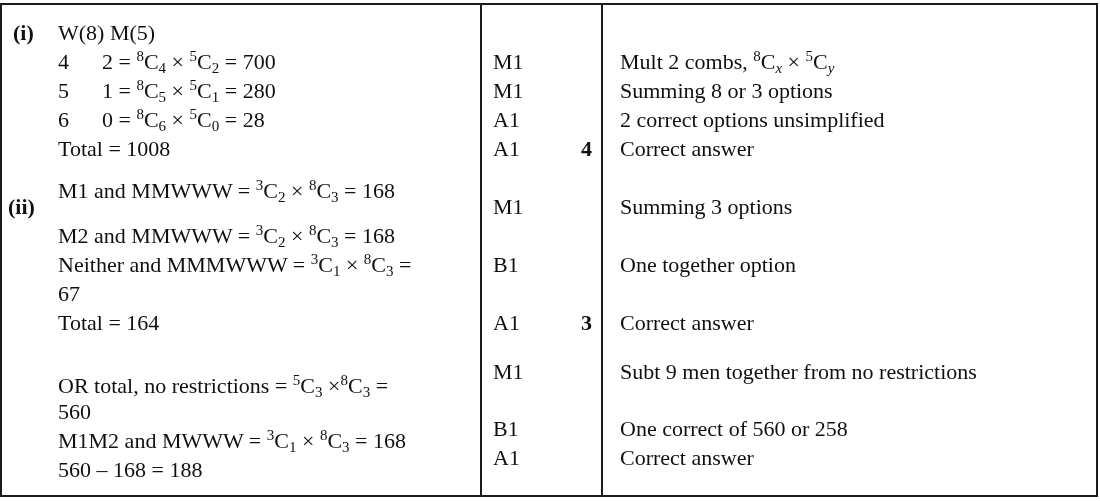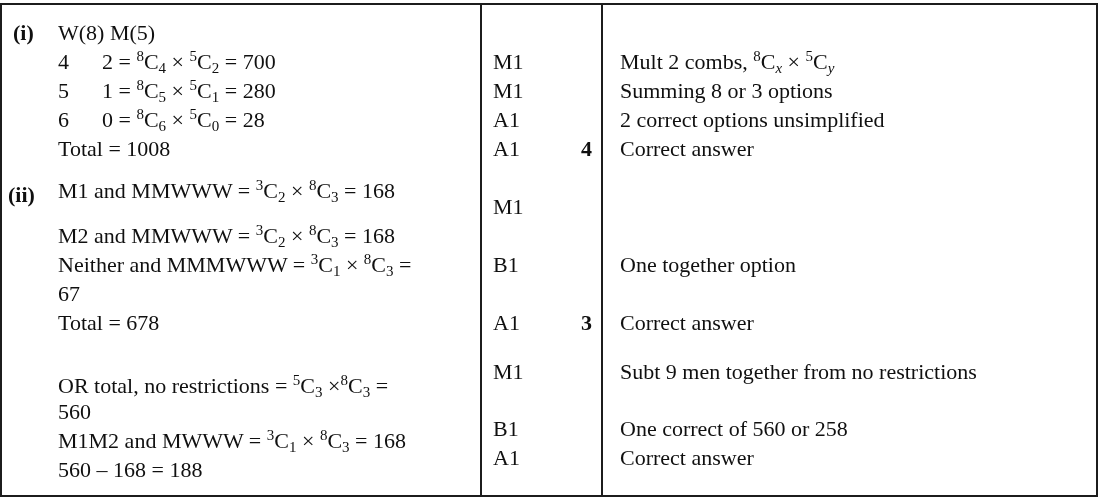--- a/index.html
+++ b/index.html
@@ -49,43 +49,44 @@
   <div class="vline v1"></div>
   <div class="vline v2"></div>
 
   <div class="txt part-label" style="left:13px;top:18px">(i)</div>
   <div class="txt wline" style="top:18px">W(8) M(5)</div>
   <div class="txt wline" style="top:47px">4      2 = <sup>8</sup>C<sub>4</sub> × <sup>5</sup>C<sub>2</sub> = 700</div>
   <div class="txt wline" style="top:76px">5      1 = <sup>8</sup>C<sub>5</sub> × <sup>5</sup>C<sub>1</sub> = 280</div>
   <div class="txt wline" style="top:105px">6      0 = <sup>8</sup>C<sub>6</sub> × <sup>5</sup>C<sub>0</sub> = 28</div>
   <div class="txt wline" style="top:134px">Total = 1008</div>
 
-  <div class="txt part-label" style="left:8px;top:180px">(ii)</div>
+  <div class="txt part-label" style="left:8px;top:192px">(ii)</div>
   <div class="txt wline" style="top:176px">M1 and MMWWW = <sup>3</sup>C<sub>2</sub> × <sup>8</sup>C<sub>3</sub> = 168</div>
   <div class="txt wline" style="top:221px">M2 and MMWWW = <sup>3</sup>C<sub>2</sub> × <sup>8</sup>C<sub>3</sub> = 168</div>
   <div class="txt wline" style="top:250px">Neither and MMMWWW = <sup>3</sup>C<sub>1</sub> × <sup>8</sup>C<sub>3</sub> =</div>
   <div class="txt wline" style="top:279px">67</div>
-  <div class="txt wline" style="top:308px">Total = 678</div>
+  <div class="txt wline" style="top:308px">Total = 164</div>
 
   <div class="txt wline" style="top:371px">OR total, no restrictions = <sup>5</sup>C<sub>3</sub> ×<sup>8</sup>C<sub>3</sub> =</div>
   <div class="txt wline" style="top:397px">560</div>
   <div class="txt wline" style="top:426px">M1M2 and MWWW = <sup>3</sup>C<sub>1</sub> × <sup>8</sup>C<sub>3</sub> = 168</div>
   <div class="txt wline" style="top:455px">560 – 168 = 188</div>
 
   <div class="txt mark" style="top:47px">M1</div>
   <div class="txt desc" style="top:47px">Mult 2 combs, <sup>8</sup>C<sub><i>x</i></sub> × <sup>5</sup>C<sub><i>y</i></sub></div>
   <div class="txt mark" style="top:76px">M1</div>
   <div class="txt desc" style="top:76px">Summing 8 or 3 options</div>
   <div class="txt mark" style="top:105px">A1</div>
   <div class="txt desc" style="top:105px">2 correct options unsimplified</div>
   <div class="txt mark" style="top:134px">A1</div>
   <div class="txt total" style="top:134px">4</div>
   <div class="txt desc" style="top:134px">Correct answer</div>
 
   <div class="txt mark" style="top:192px">M1</div>
+  <div class="txt desc" style="top:192px">Summing 3 options</div>
   <div class="txt mark" style="top:250px">B1</div>
   <div class="txt desc" style="top:250px">One together option</div>
   <div class="txt mark" style="top:308px">A1</div>
   <div class="txt total" style="top:308px">3</div>
   <div class="txt desc" style="top:308px">Correct answer</div>
 
   <div class="txt mark" style="top:357px">M1</div>
   <div class="txt desc" style="top:357px">Subt 9 men together from no restrictions</div>
   <div class="txt mark" style="top:414px">B1</div>
   <div class="txt desc" style="top:414px">One correct of 560 or 258</div>

